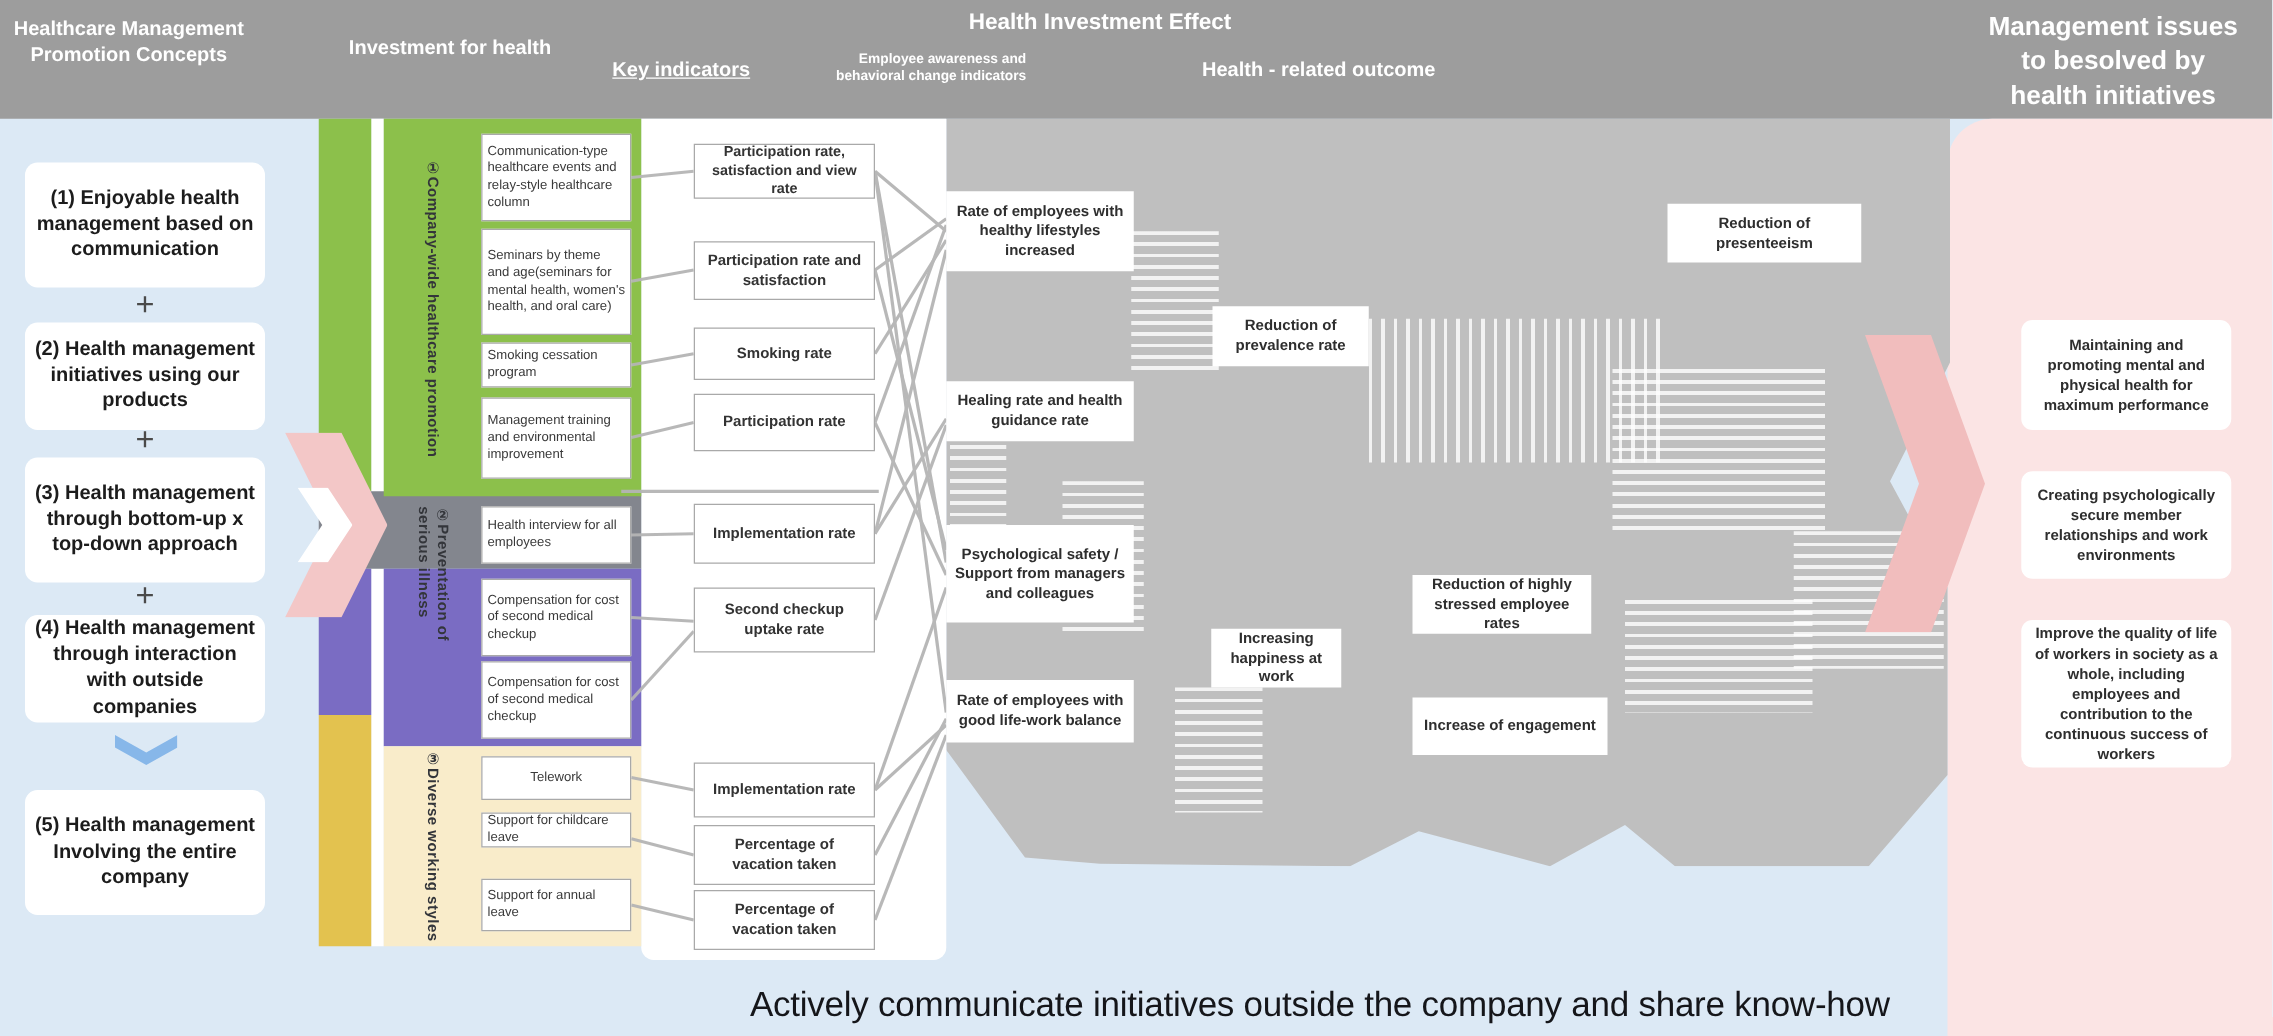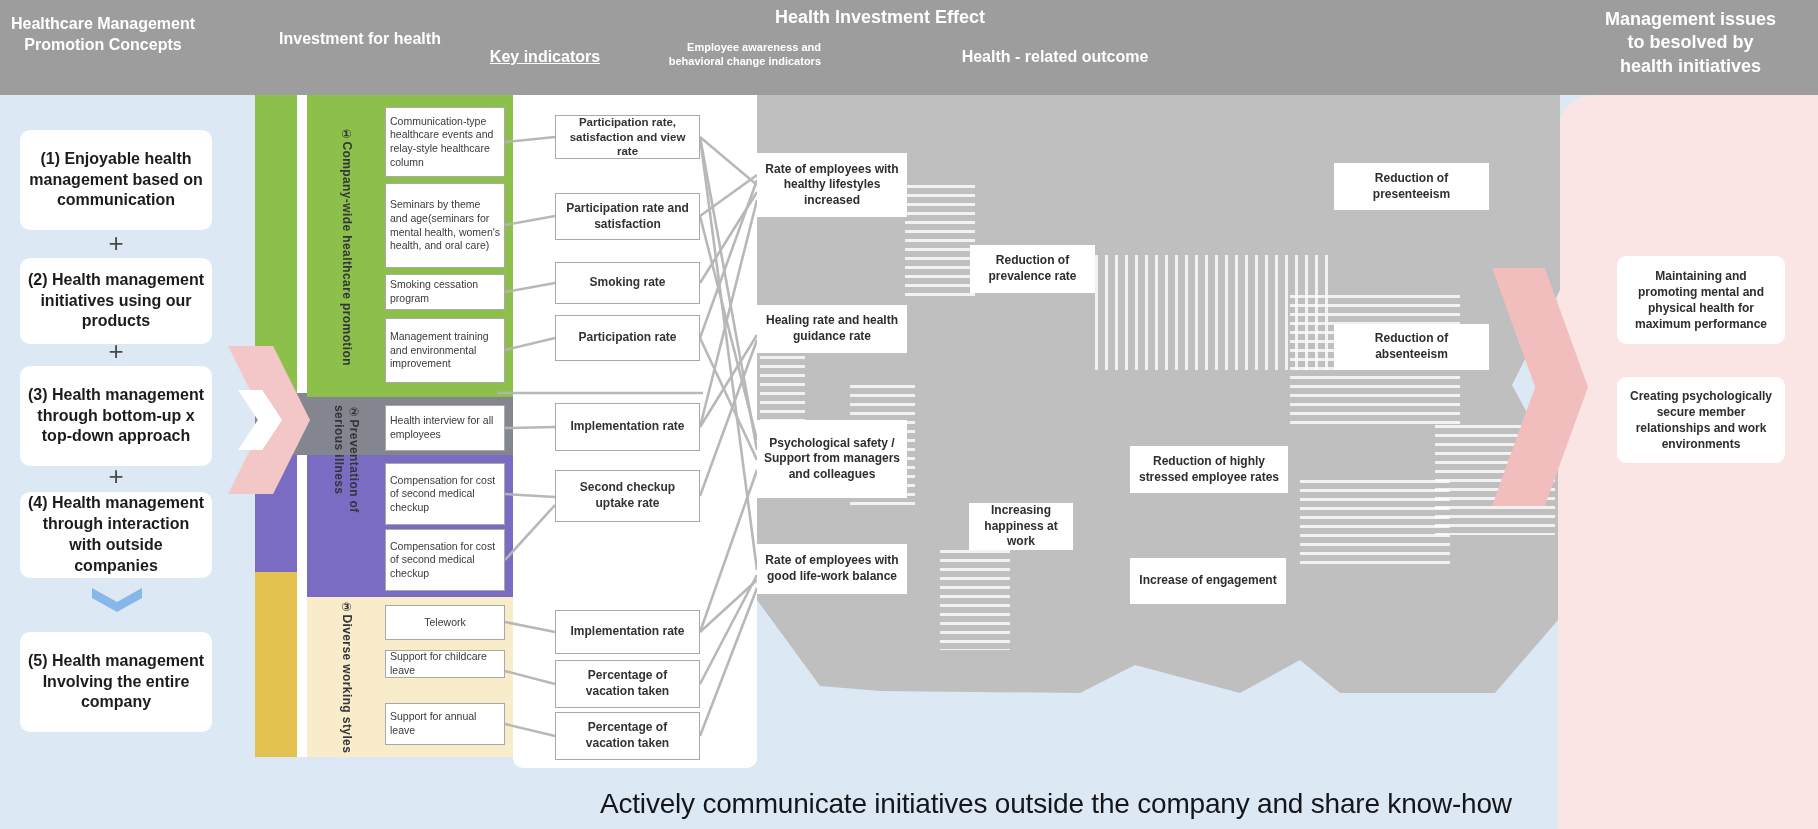--- a/index.html
+++ b/index.html
@@ -100,21 +100,21 @@
   </svg>
 
   <div class="abs hdr pre" style="left:8px;top:14px;width:190px;font-size:16px;">Healthcare Management
 Promotion Concepts</div>
   <div class="abs hdr" style="left:270px;top:29px;width:180px;font-size:16px;">Investment for health</div>
   <div class="abs hdr" style="left:455px;top:47px;width:180px;font-size:16px;text-decoration:underline;">Key indicators</div>
   <div class="abs hdr" style="left:760px;top:6px;width:240px;font-size:18px;">Health Investment Effect</div>
   <div class="abs hdr pre" style="left:636px;top:40px;width:185px;font-size:11px;text-align:right;">Employee awareness and
 behavioral change indicators</div>
   <div class="abs hdr" style="left:950px;top:47px;width:210px;font-size:16px;">Health - related outcome</div>
-  <div class="abs hdr pre" style="left:1588px;top:8px;width:205px;font-size:18px;">Management issues
+  <div class="abs hdr pre" style="left:1588px;top:8px;width:205px;font-size:21px;">Management issues
 to besolved by
 health initiatives</div>
 
   <div class="abs concept" style="top:130px;height:100px;">(1) Enjoyable health management based on communication</div>
   <div class="abs plus" style="top:228px;">+</div>
   <div class="abs concept" style="top:258px;height:86px;">(2) Health management initiatives using our products</div>
   <div class="abs plus" style="top:336px;">+</div>
   <div class="abs concept" style="top:366px;height:100px;">(3) Health management through bottom-up x top-down approach</div>
   <div class="abs plus" style="top:461px;">+</div>
   <div class="abs concept" style="top:492px;height:86px;">(4) Health management through interaction with outside companies</div>
@@ -152,27 +152,27 @@
   <div class="abs kbox" style="top:660px;height:48px;">Percentage of vacation taken</div>
   <div class="abs kbox" style="top:712px;height:48px;">Percentage of vacation taken</div>
 
   <div class="abs wbox" style="left:757px;top:153px;width:150px;height:64px;">Rate of employees with healthy lifestyles increased</div>
   <div class="abs wbox" style="left:757px;top:305px;width:150px;height:48px;">Healing rate and health guidance rate</div>
   <div class="abs wbox" style="left:757px;top:420px;width:150px;height:78px;">Psychological safety / Support from managers and colleagues</div>
   <div class="abs wbox" style="left:757px;top:544px;width:150px;height:50px;">Rate of employees with good life-work balance</div>
 
   <div class="abs wbox" style="left:970px;top:245px;width:125px;height:48px;">Reduction of prevalence rate</div>
   <div class="abs wbox" style="left:1334px;top:163px;width:155px;height:47px;">Reduction of presenteeism</div>
-  <div class="abs wbox" style="left:1334px;top:324px;width:155px;height:46px;">Reduction of absenteeism</div>
-  <div class="abs wbox" style="left:1130px;top:446px;width:158px;height:47px;">Reduction of highly stressed employee rates</div>
+  <div class="abs wbox" style="left:1130px;top:460px;width:143px;height:47px;">Reduction of highly stressed employee rates</div>
   <div class="abs wbox" style="left:969px;top:503px;width:104px;height:47px;">Increasing happiness at work</div>
   <div class="abs wbox" style="left:1130px;top:558px;width:156px;height:46px;">Increase of engagement</div>
 
   <div class="abs mbox" style="top:256px;height:88px;">Maintaining and promoting mental and physical health for maximum performance</div>
   <div class="abs mbox" style="top:377px;height:86px;">Creating psychologically secure member relationships and work environments</div>
+  <div class="abs mbox" style="top:496px;height:118px;">Improve the quality of life of workers in society as a whole, including employees and contribution to the continuous success of workers</div>
 
   <div class="abs chev-right" style="left:228px;top:346px;width:82px;height:148px;background:#f3c7c7;"></div>
   <div class="abs chev-right" style="left:238px;top:390px;width:44px;height:60px;background:#ffffff;"></div>
   <div class="abs chev-right" style="left:1492px;top:268px;width:96px;height:238px;background:#f1bdbd;"></div>
 
   <div class="abs footer-text">Actively communicate initiatives outside the company and share know-how</div>
 
 </div>
 
 </body></html>

